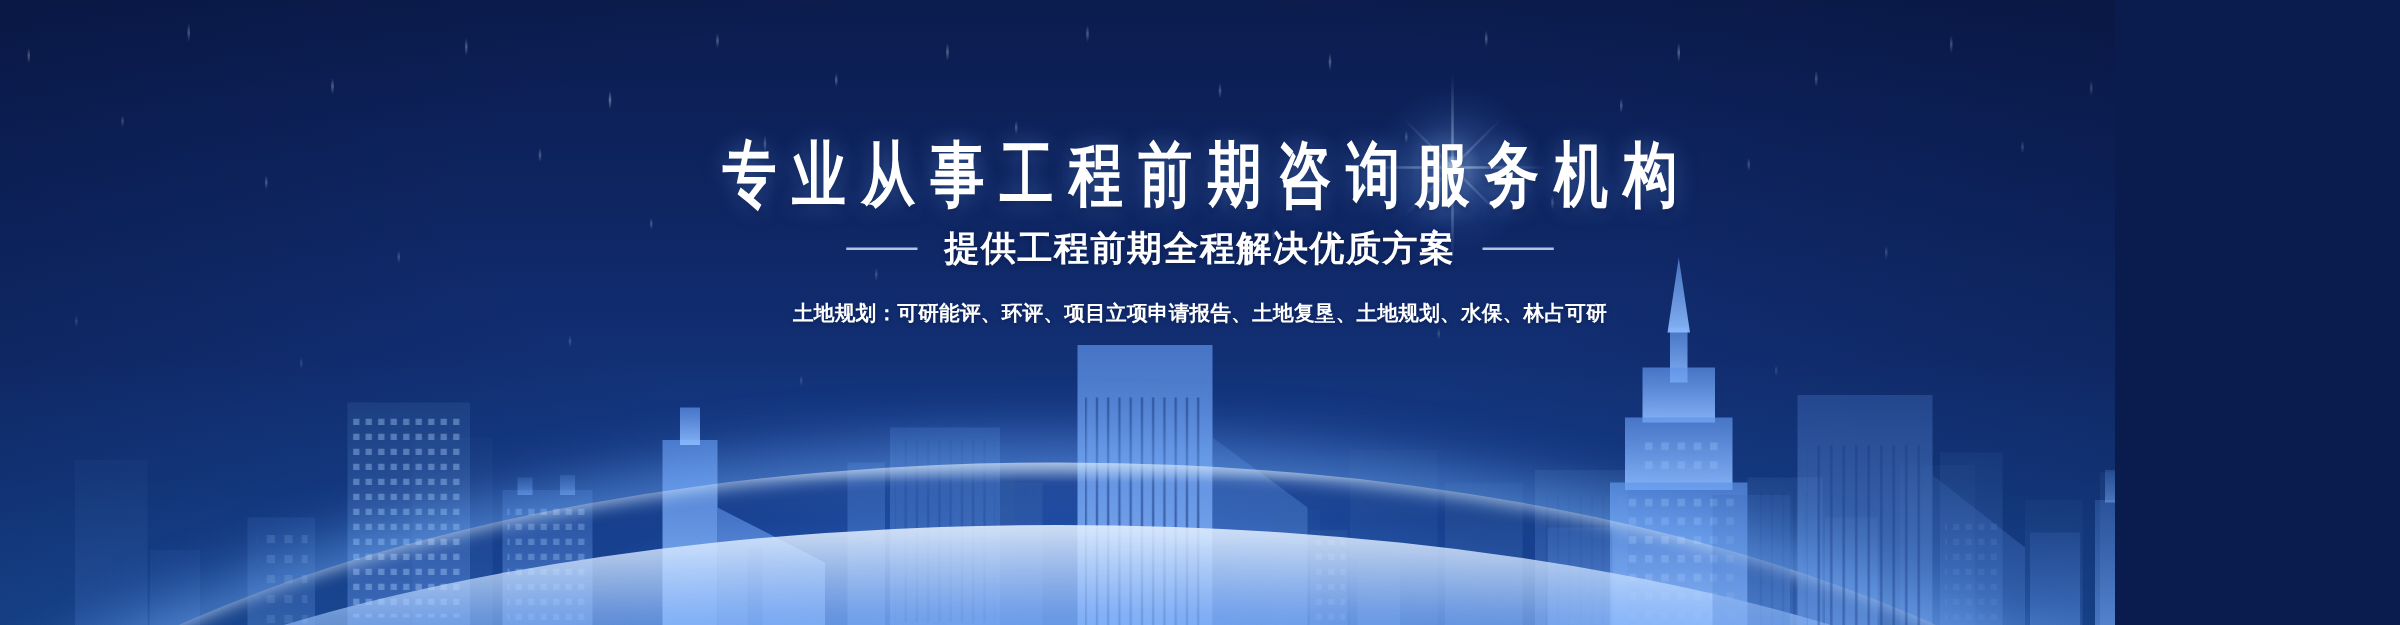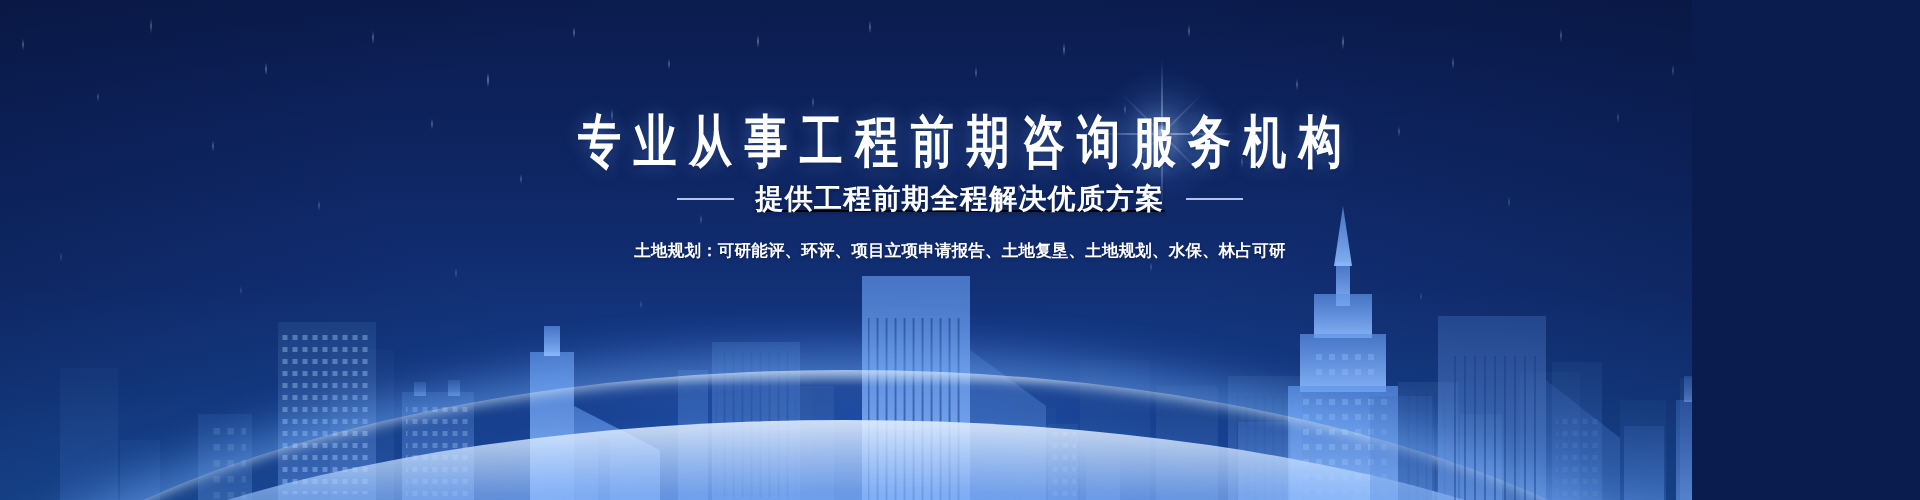--- a/index.html
+++ b/index.html
@@ -137,21 +137,20 @@
     transform:scaleX(.88) scaleY(1.16);
     transform-origin:center top;
     white-space:nowrap;
     text-shadow:0 0 18px rgba(120,180,255,.38), 0 2px 5px rgba(5,18,56,.55);
     font-family:"Liberation Sans","DejaVu Sans",sans-serif;
   }
   .subtitle-row{
     margin-top:18px;
     display:flex;align-items:center;justify-content:center;gap:22px;
     white-space:nowrap;
-    text-decoration:underline;
   }
   .dash{
     display:block;width:57px;height:2px;
     background:rgba(216,232,255,.82);
   }
   .subtitle{
     font-size:28px;font-weight:bold;color:#ffffff;
     letter-spacing:1.2px;
     text-shadow:0 1px 4px rgba(5,18,56,.5);
     font-family:"Liberation Sans","DejaVu Sans",sans-serif;

